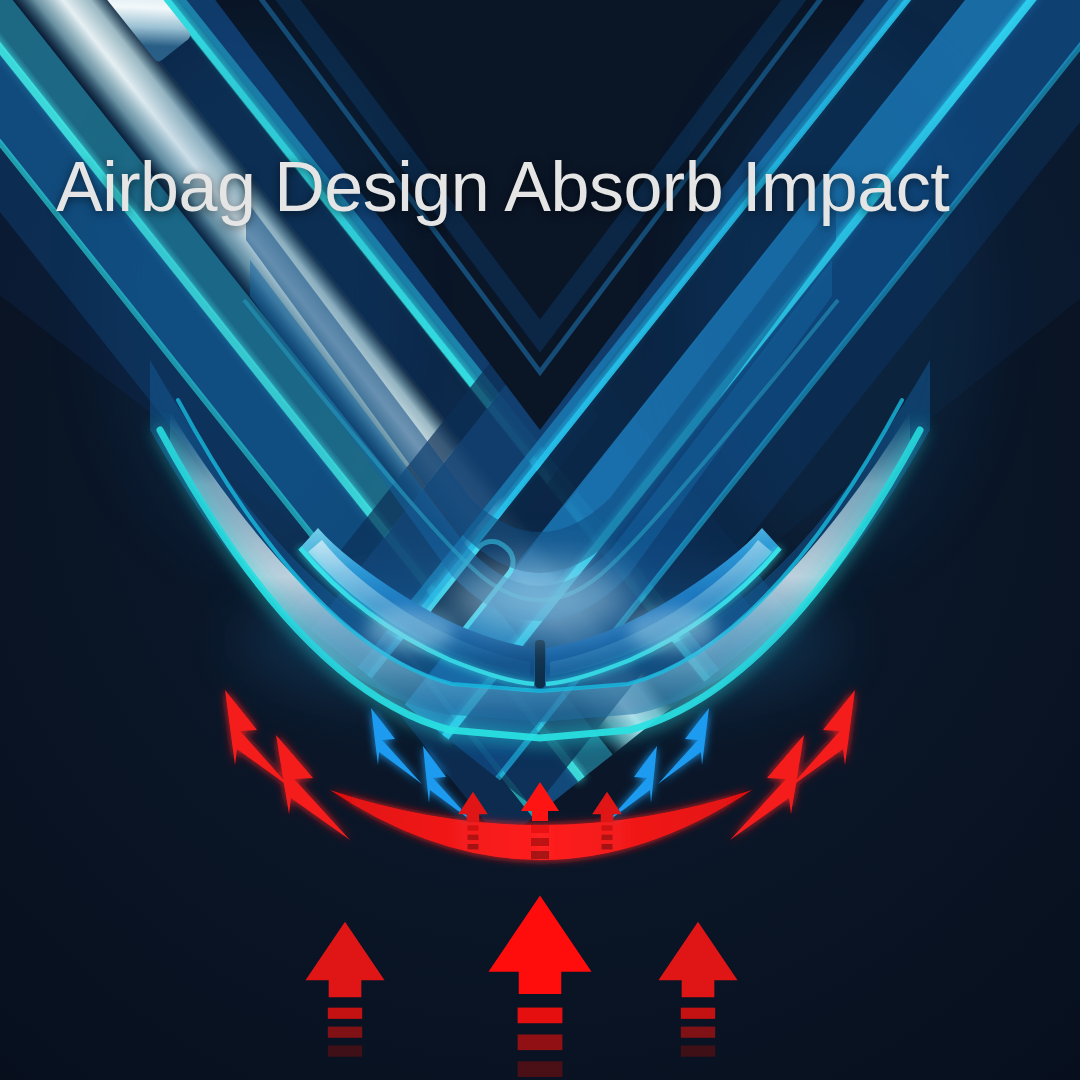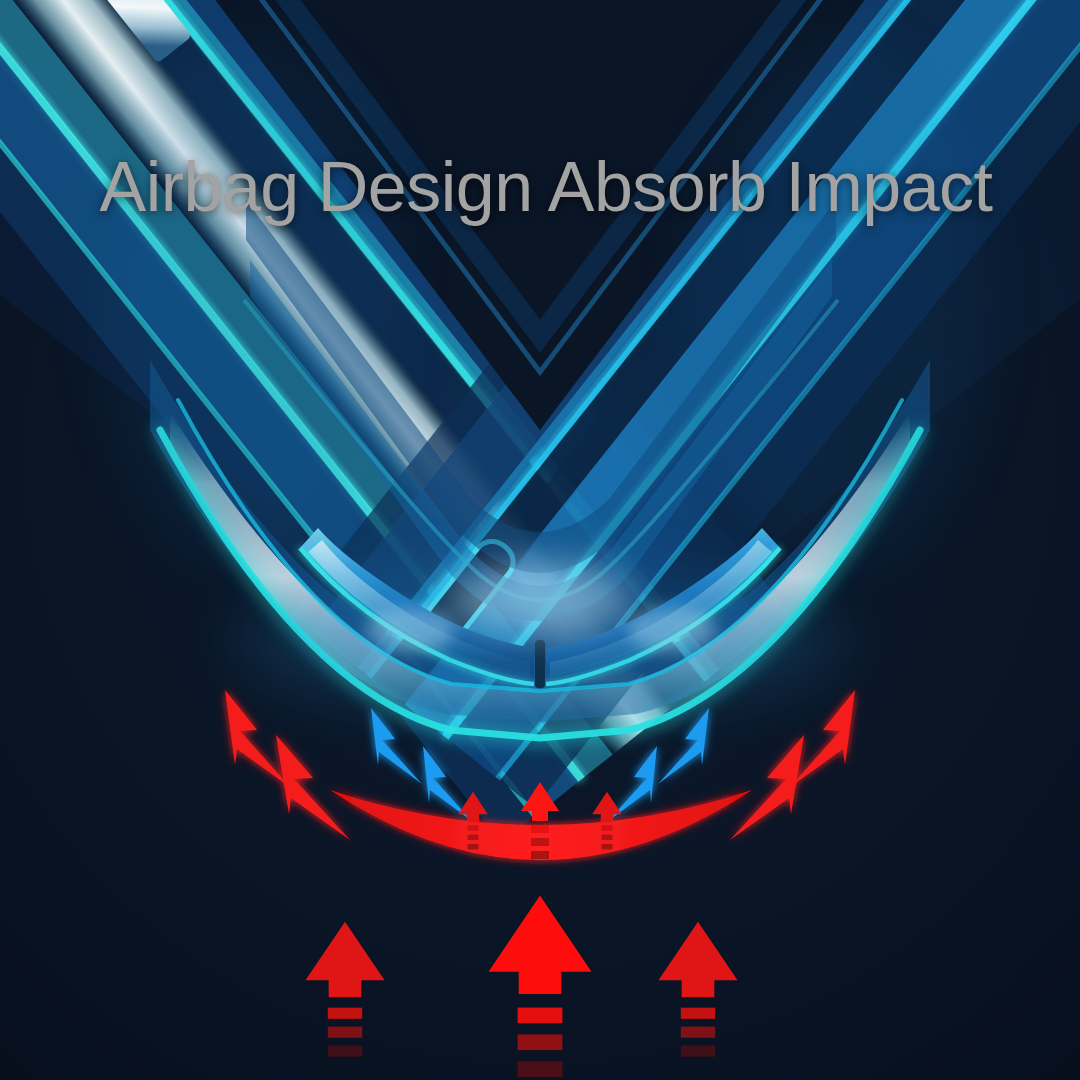--- a/index.html
+++ b/index.html
@@ -20,30 +20,29 @@
     inset: 0;
     width: 1080px;
     height: 1080px;
     display: block;
   }
   #headline {
     position: absolute;
     left: 56px;
     top: 152px;
     width: 980px;
-    color: #a3a3a3;
+    color: #e5e5e5;
     font-family: "Liberation Sans", sans-serif;
     font-size: 70px;
     font-weight: 400;
     letter-spacing: -0.5px;
     line-height: 1.0;
     white-space: nowrap;
     text-shadow: 0 2px 10px rgba(0,0,0,0.55);
     user-select: none;
-    text-align: center;
   }
 </style>
 </head>
 <body>
 
 <div id="stage">
 
   <svg id="art" viewBox="0 0 1080 1080">
     <defs>
 

